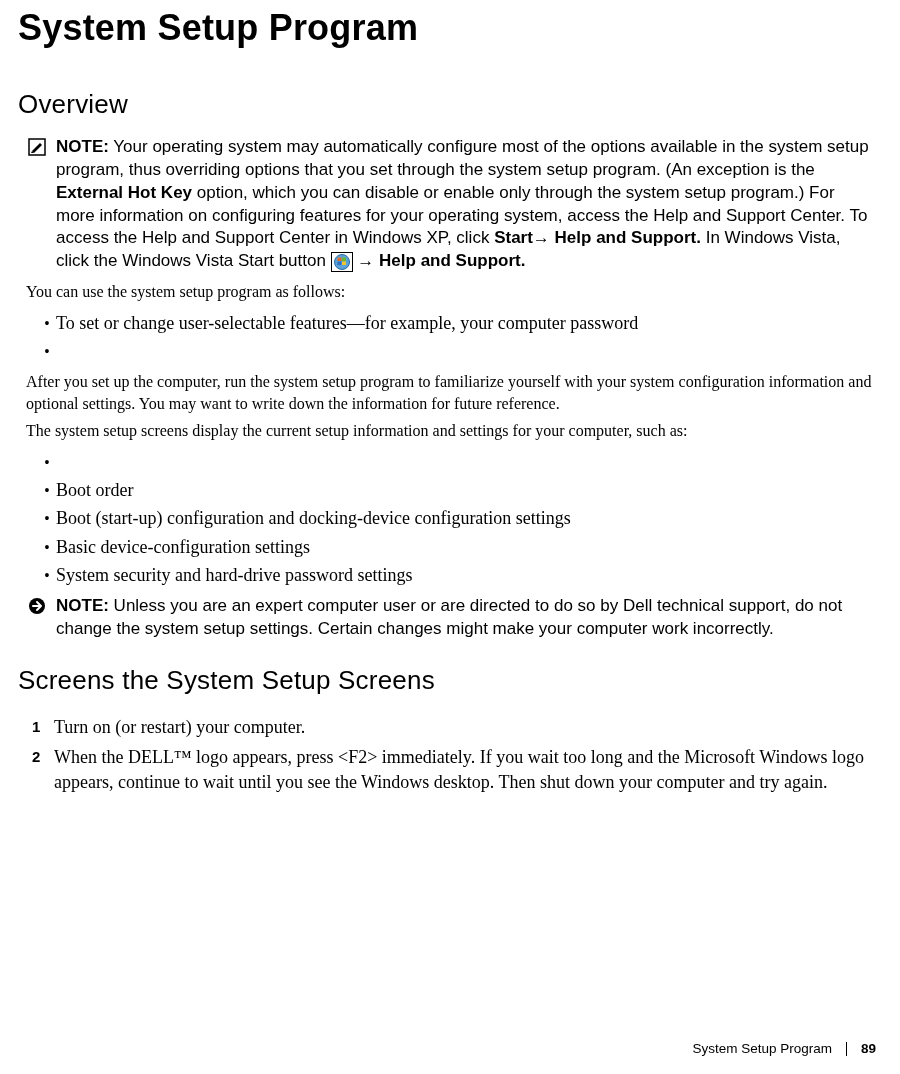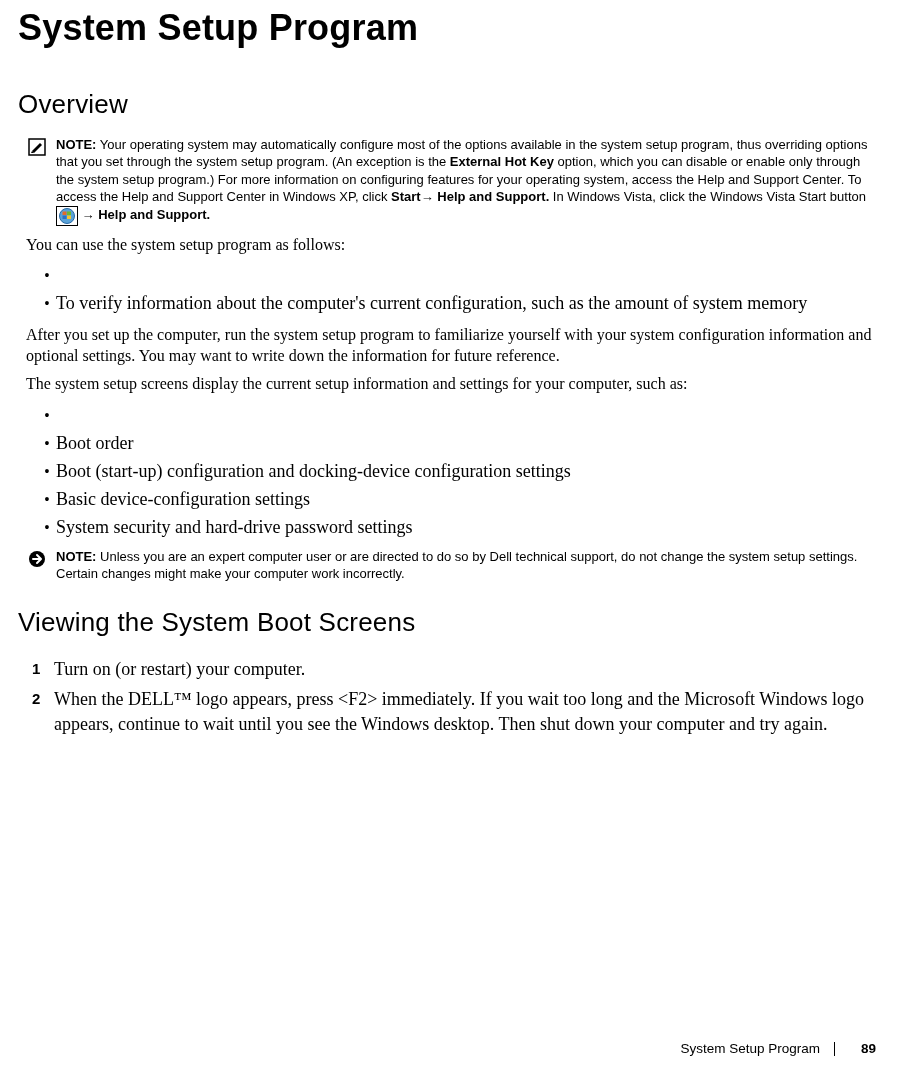--- a/index.html
+++ b/index.html
@@ -31,21 +31,21 @@
     font-size: 26px;
     margin: 0 0 14px 0;
     letter-spacing: 0.2px;
   }
   .noteblock {
     display: flex;
     align-items: flex-start;
     margin: 0 0 8px 0;
     padding: 0 0 0 10px;
     font-family: Arial, Helvetica, sans-serif;
-    font-size: 13px;
+    font-size: 17px;
     line-height: 1.35;
   }
   .noteblock .icon-wrap {
     width: 28px;
     flex: 0 0 28px;
     display: flex;
     justify-content: flex-start;
     padding-top: 2px;
   }
   .noteblock .note-body {
@@ -126,21 +126,20 @@
     gap: 14px;
   }
   .footer .sep {
     display: inline-block;
     width: 1px;
     height: 14px;
     background: #000;
   }
   .footer .pagenum {
     font-weight: bold;
-    margin-left: 12px;
   }
 </style>
 </head>
 <body>
 
 <div class="page">
 
   <h1 class="title">System Setup Program</h1>
 
   <h2 class="section">Overview</h2>
@@ -163,24 +162,24 @@
           <rect x="11" y="9.5" width="4" height="3.5" fill="#f2c42e"></rect>
         </svg><span class="b"> → </span><span class="b">Help and Support.</span>
     </div>
   </div>
 
   <p class="serif">You can use the system setup program as follows:</p>
 
   <ul class="bullets">
     <li>
         <span class="bullet-dot">•</span>
-      </li>
-    <li>
-        <span class="bullet-dot">•</span>
-        <span class="bullet-text">To verify information about the computer's current configuration, such as the amount of system memory</span>
+        <span class="bullet-text">To set or change user-selectable features—for example, your computer password</span>
+      </li>
+    <li>
+        <span class="bullet-dot">•</span>
       </li>
   </ul>
 
   <p class="serif">After you set up the computer, run the system setup program to familiarize yourself with your system configuration information and optional settings. You may want to write down the information for future reference.</p>
 
   <p class="serif">The system setup screens display the current setup information and settings for your computer, such as:</p>
 
   <ul class="bullets">
     <li>
         <span class="bullet-dot">•</span>
@@ -208,21 +207,21 @@
       <svg width="18" height="18" viewBox="0 0 18 18">
         <circle cx="9" cy="9" r="8" fill="#000"></circle>
         <path d="M5 9 L11 9 M9 5 L13 9 L9 13" fill="none" stroke="#fff" stroke-width="2" stroke-linecap="round" stroke-linejoin="round"></path>
       </svg>
     </div>
     <div class="note-body">
       <b class="lead">NOTE:</b><span> Unless you are an expert computer user or are directed to do so by Dell technical support, do not change the system setup settings. Certain changes might make your computer work incorrectly.</span>
     </div>
   </div>
 
-  <h2 class="section" style="margin-top:22px">Viewing the System Boot Screens</h2>
+  <h2 class="section" style="margin-top:22px">Screens the System Setup Screens</h2>
 
   <ol class="steps">
     <li>
         <span class="num">1</span>
         <span class="step-text">Turn on (or restart) your computer.</span>
       </li>
     <li>
         <span class="num">2</span>
         <span class="step-text">When the DELL™ logo appears, press &lt;F2&gt; immediately. If you wait too long and the Microsoft Windows logo appears, continue to wait until you see the Windows desktop. Then shut down your computer and try again.</span>
       </li>

